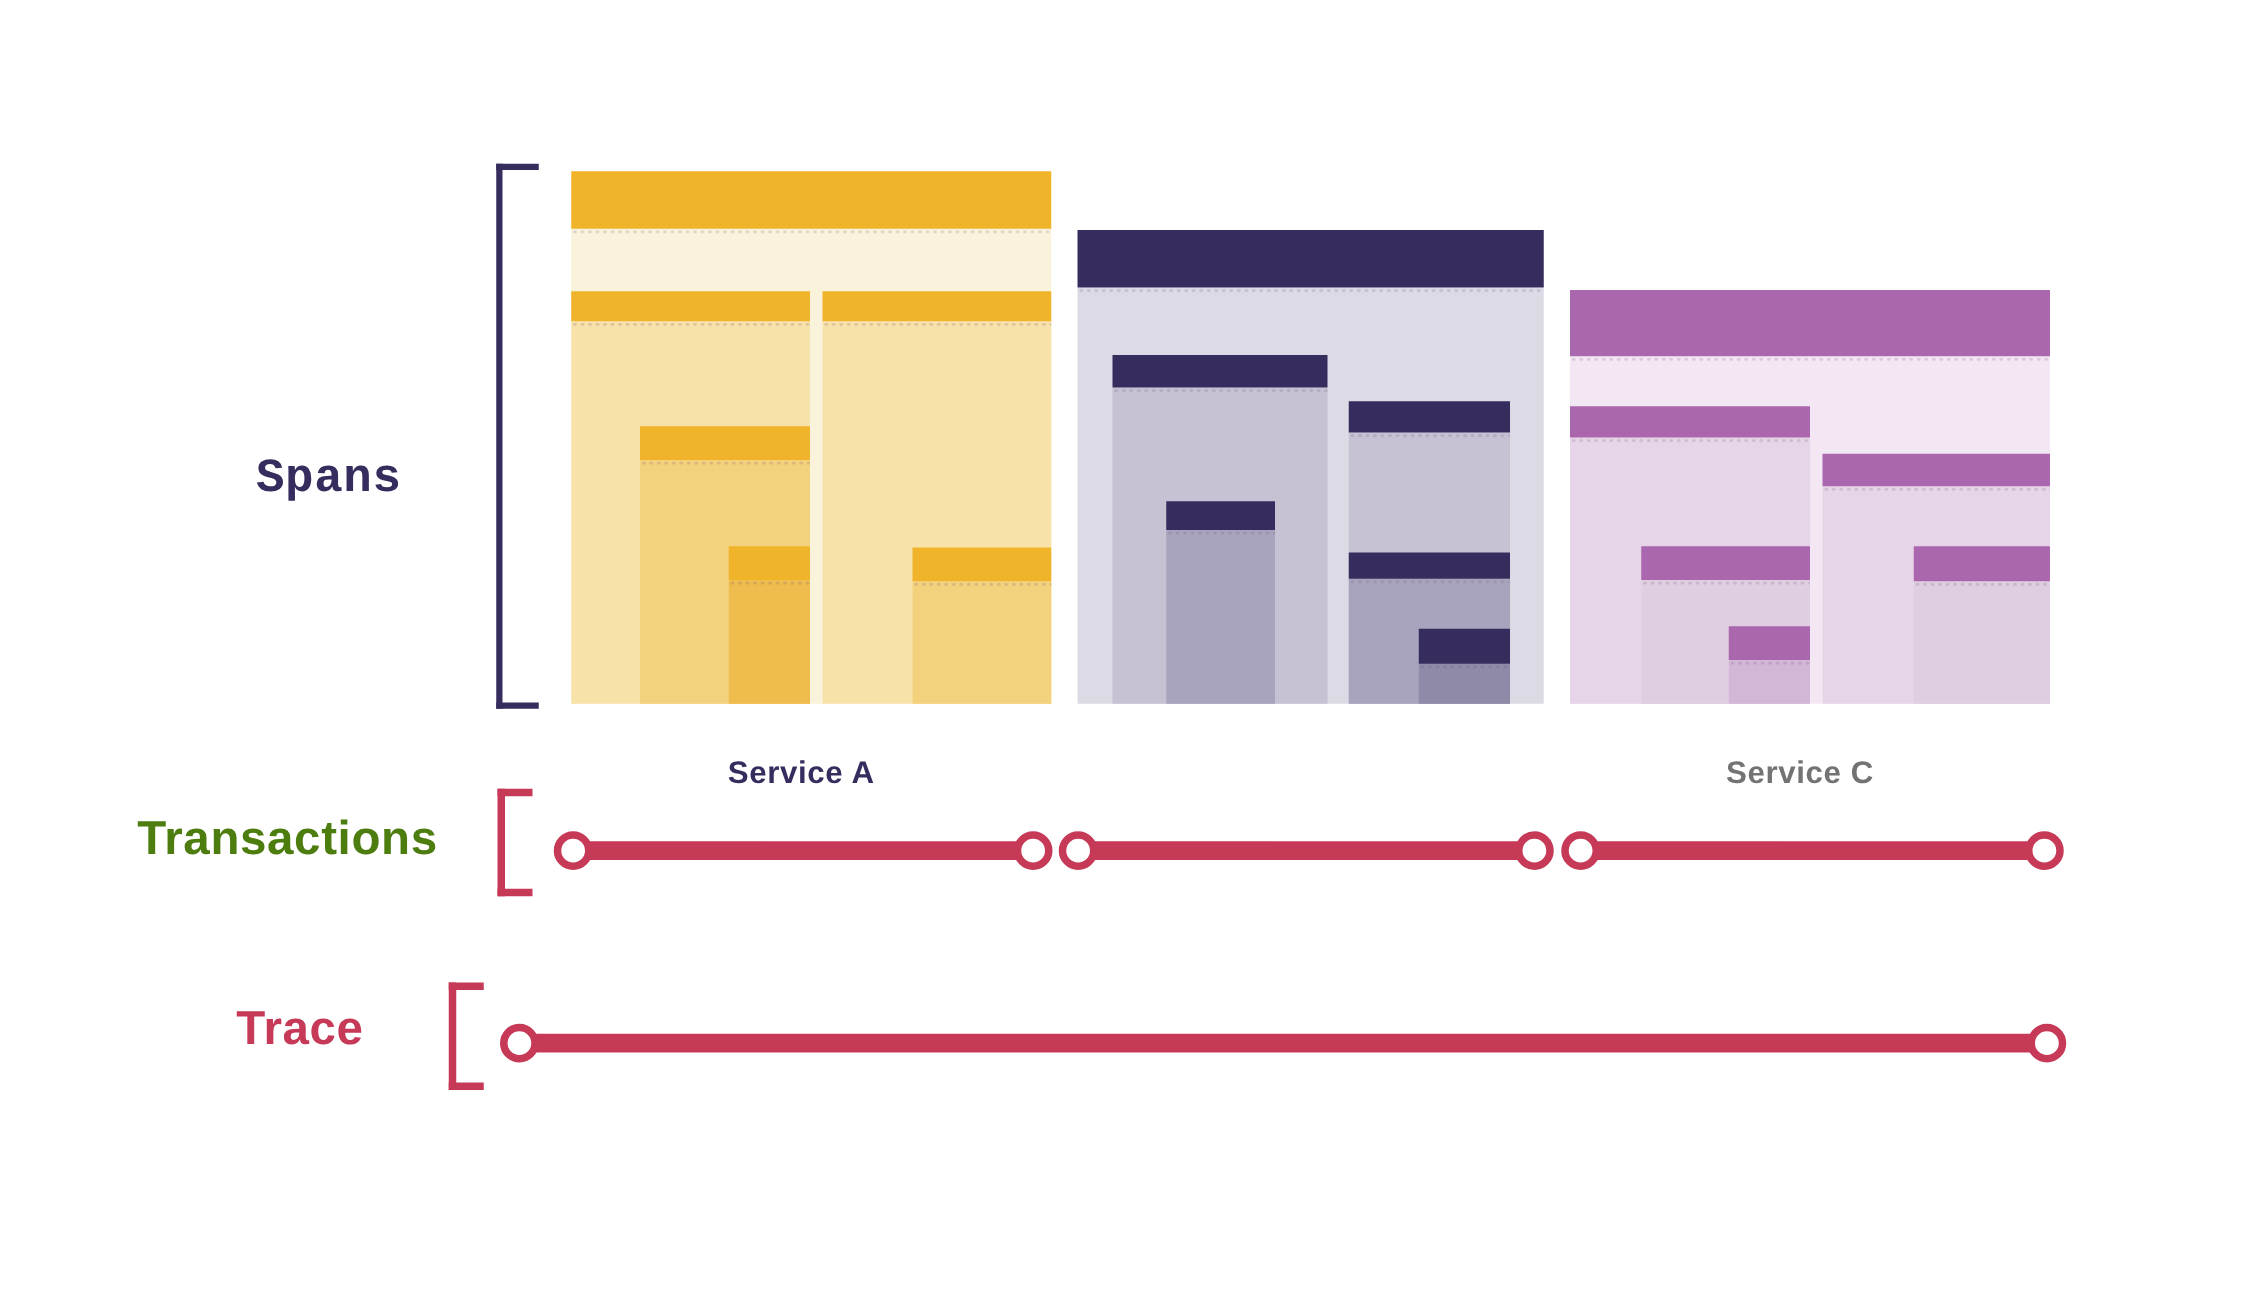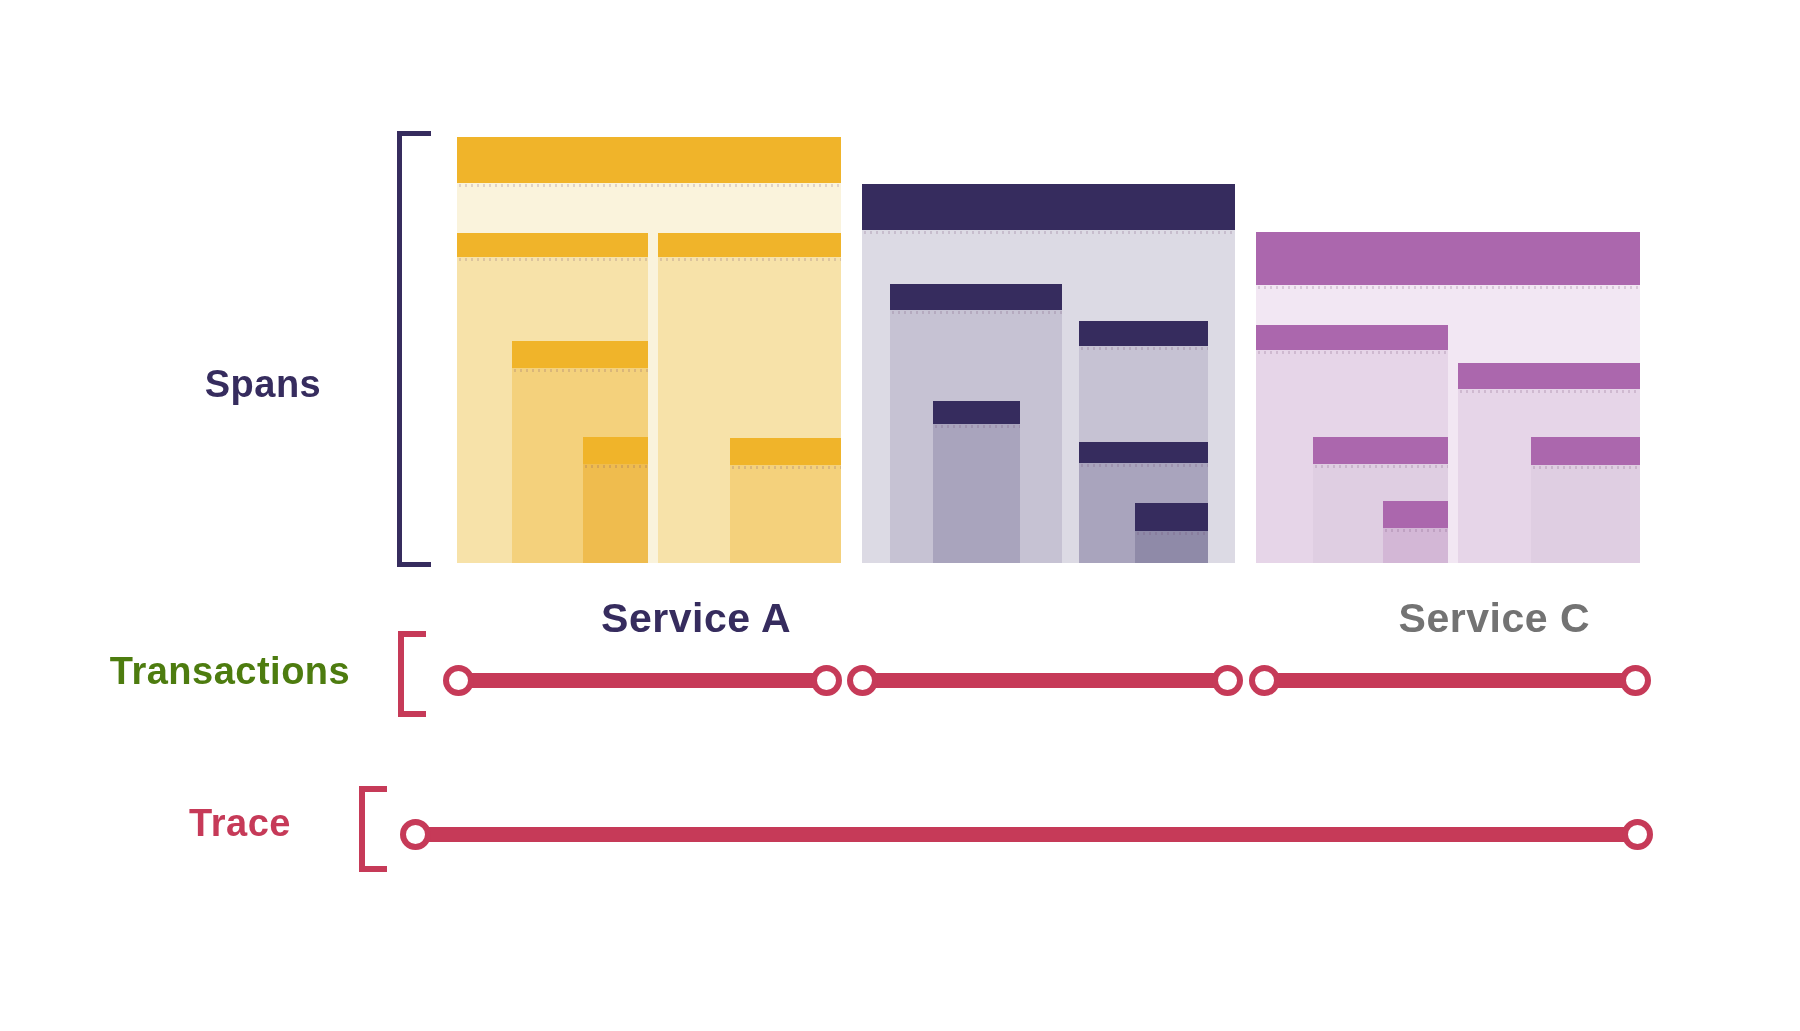--- a/index.html
+++ b/index.html
@@ -19,23 +19,23 @@
     position: absolute;
     font-weight: bold;
     font-size: 38px;
     line-height: 44px;
     text-align: center;
     letter-spacing: 0.5px;
   }
   .svc-label {
     position: absolute;
     font-weight: bold;
-    font-size: 41px;
+    font-size: 25px;
     line-height: 38px;
-    text-align: right;
+    text-align: center;
     width: 300px;
     letter-spacing: 0.5px;
   }
   .bracket {
     position: absolute;
     border-style: solid;
     border-right: none;
     box-sizing: border-box;
     background: transparent;
   }
@@ -73,21 +73,21 @@
     box-sizing: border-box;
     border-radius: 50%;
     background: #ffffff;
   }
 </style>
 </head>
 <body>
 
 <div id="stage">
 
-  <div class="row-label" style="left: 93px; top: 362px; width: 340px; color: rgb(54, 44, 94);">Spans</div>
+  <div class="row-label" style="left: 93px; top: 362px; width: 340px; color: rgb(54, 44, 94); font-family: Liberation Mono, monospace;">Spans</div>
 
   <div class="row-label" style="left: 50px; top: 649px; width: 360px; color: #4d7c0f;">Transactions</div>
 
   <div class="row-label" style="left: 60px; top: 801px; width: 360px; color: rgb(198, 58, 88);">Trace</div>
 
   <div class="bracket" style="left: 397px; top: 131px; width: 34px; height: 436px; border-width: 5px; border-color: rgb(54, 44, 94);"></div>
   <div class="bracket" style="left: 398px; top: 631px; width: 28px; height: 86px; border-width: 6px; border-color: rgb(198, 58, 88);"></div>
   <div class="bracket" style="left: 359px; top: 786px; width: 28px; height: 86px; border-width: 6px; border-color: rgb(198, 58, 88);"></div>
 
   <div class="service-block" style="left: 457px; top: 137px; width: 384px; height: 426px;">

